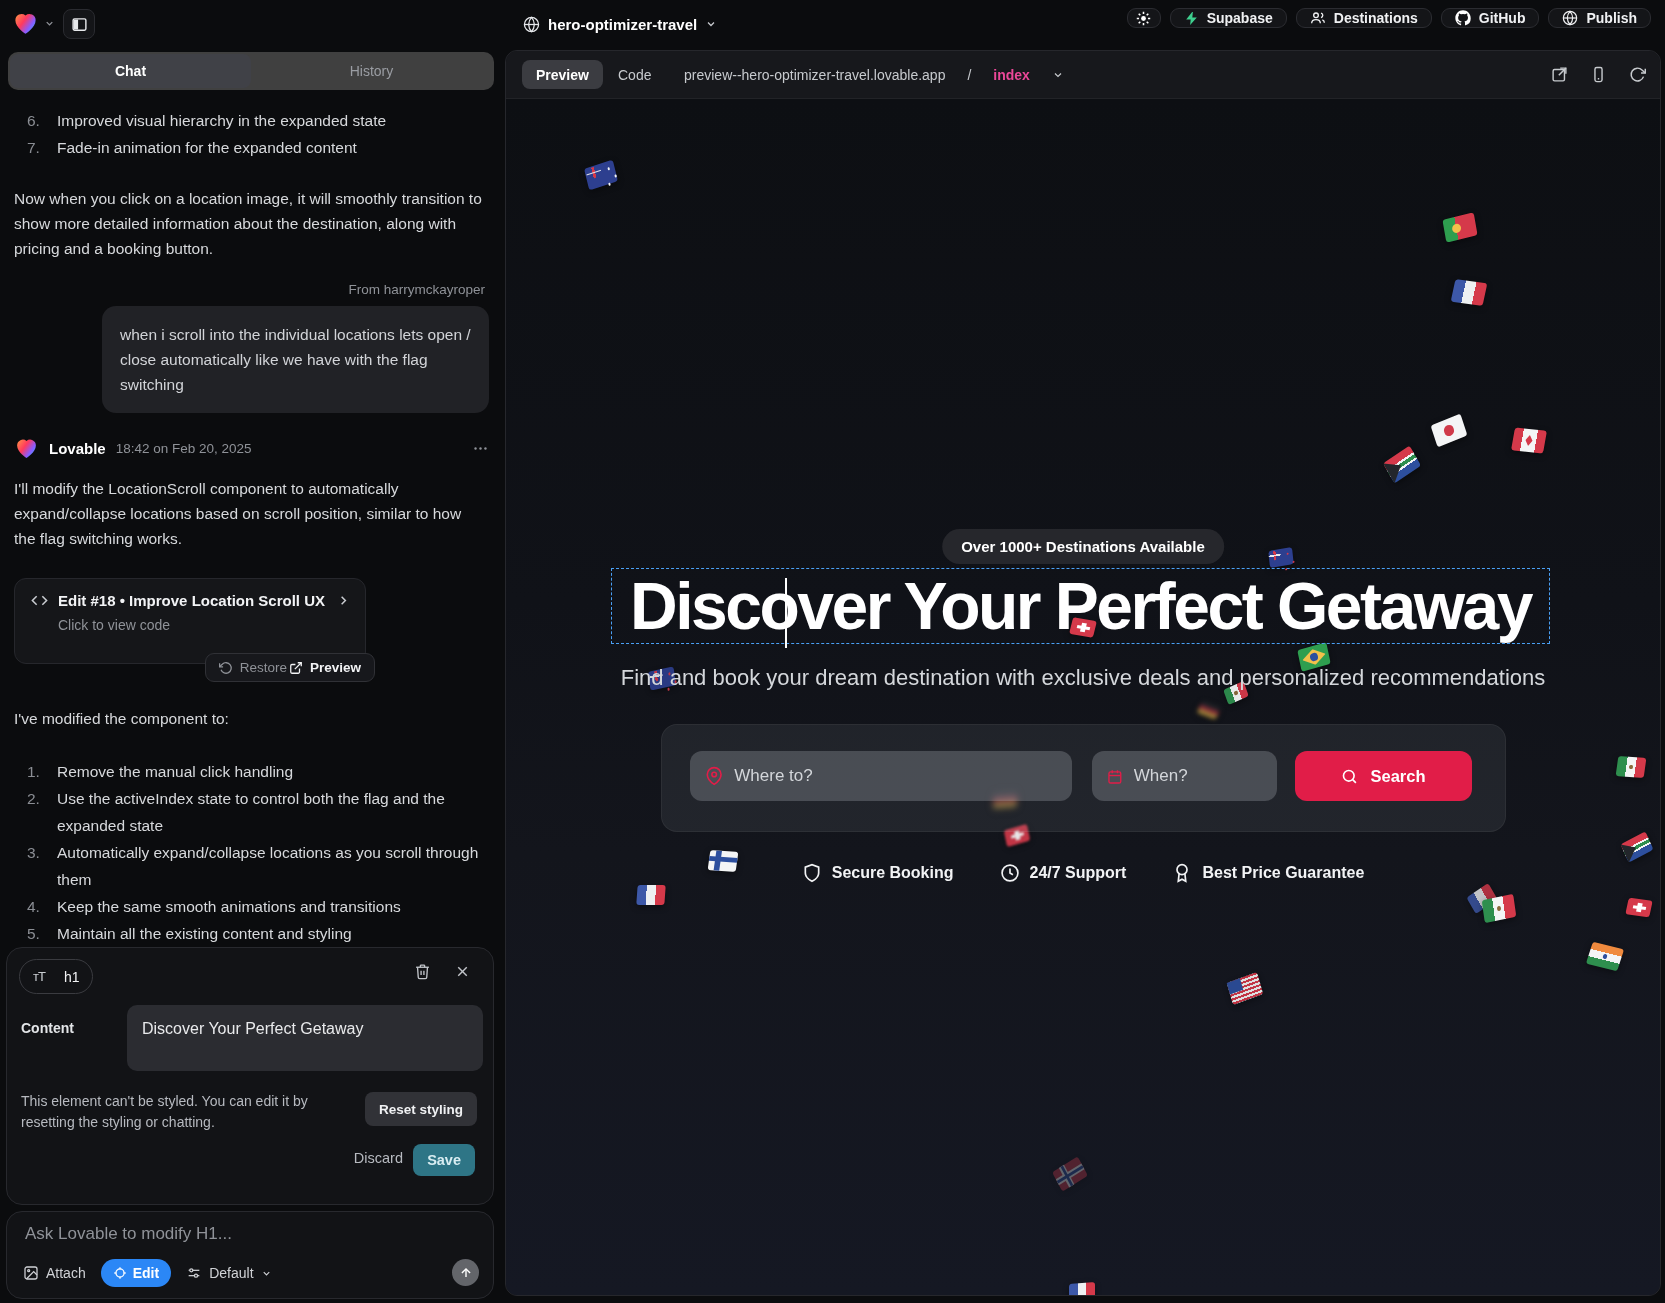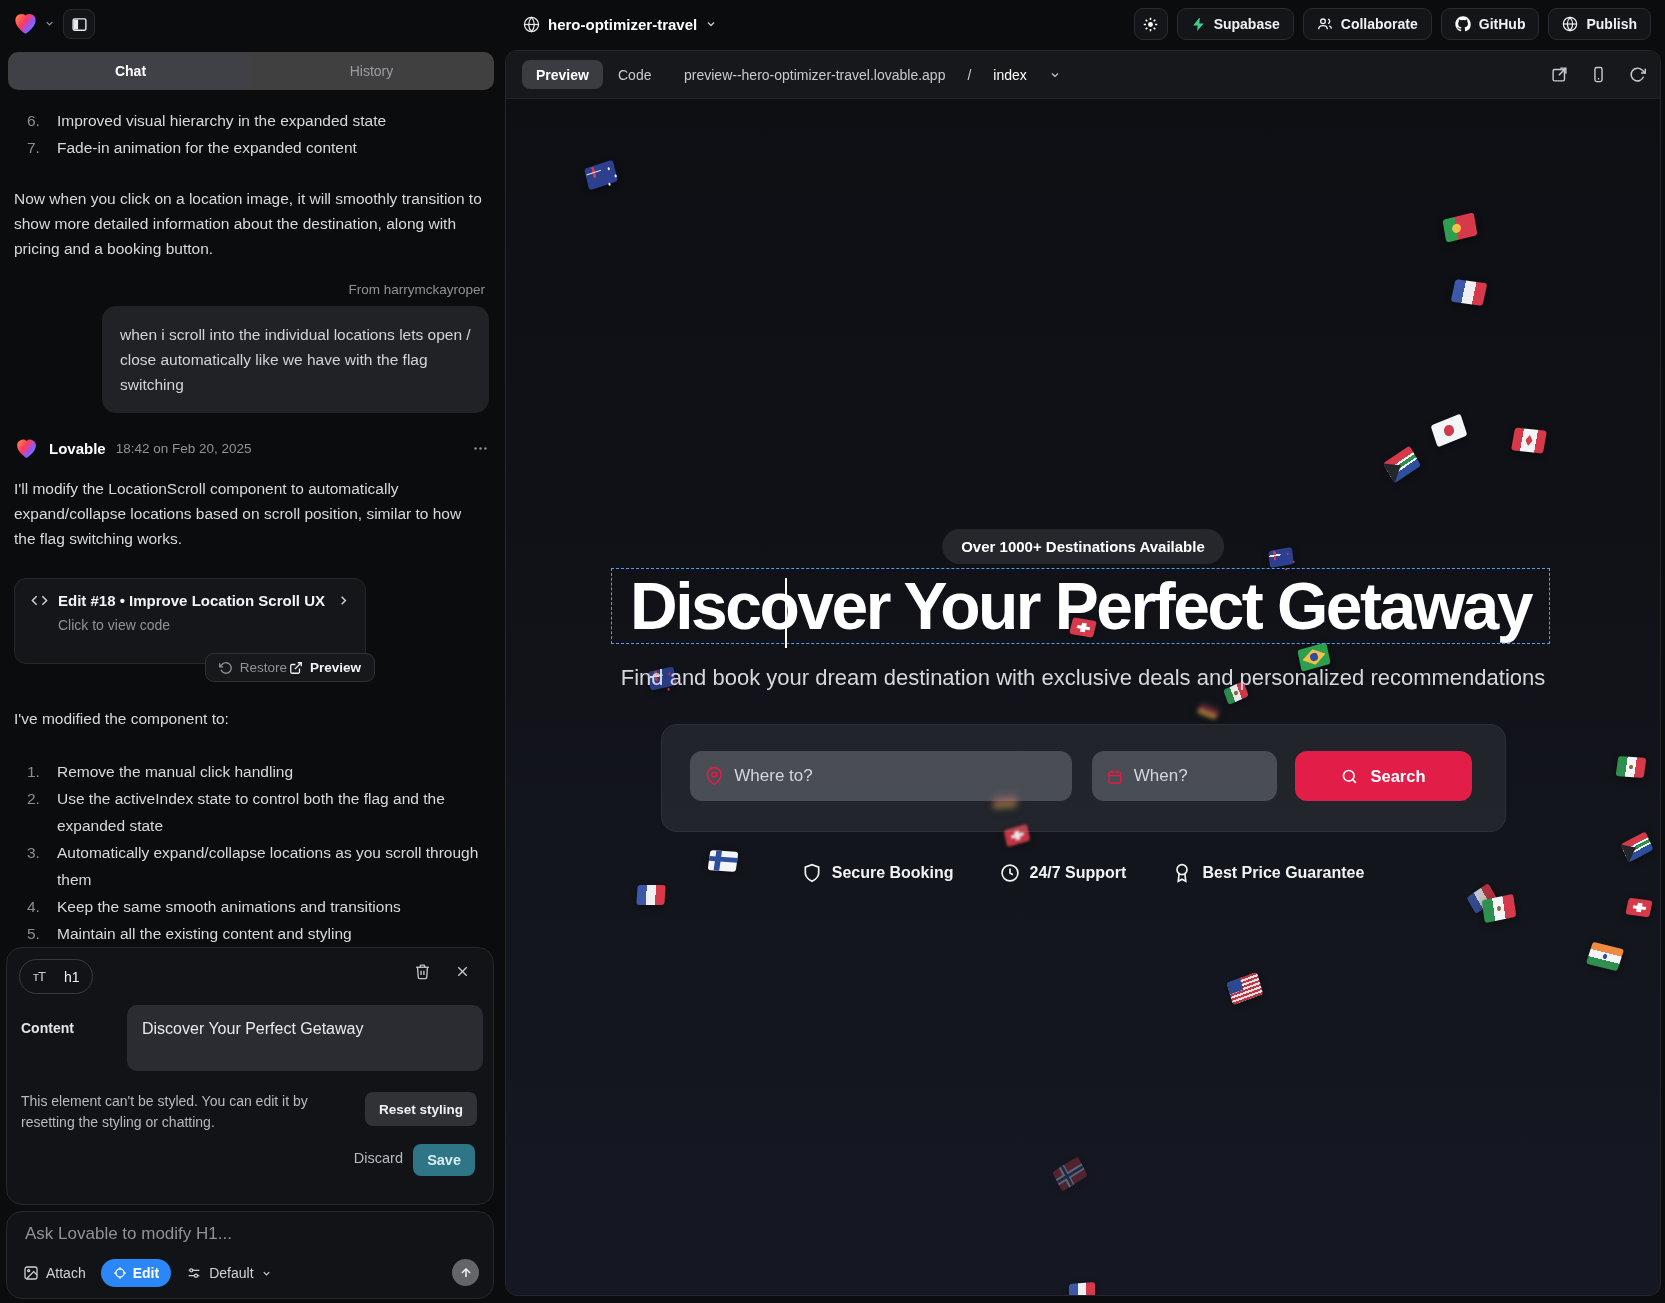--- a/index.html
+++ b/index.html
@@ -7,21 +7,21 @@
   .app{position:relative;width:1665px;height:1303px;background:#0b0c0e;overflow:hidden;color:#e7e9ec}
   svg{display:block}
 
   
   .topbar{position:absolute;left:0;top:0;width:100%;height:48px;background:#0b0c0e}
   .logo-group{position:absolute;left:12px;top:10px;display:flex;align-items:center;gap:5px}
   .toggle-btn{position:absolute;left:63px;top:9px;width:32px;height:30px;border:1px solid #2a2b30;border-radius:8px;background:#141518;display:flex;align-items:center;justify-content:center;color:#e7e9ec}
   .proj{position:absolute;left:523px;top:0;height:48px;display:flex;align-items:center;gap:8px}
   .proj-title{font-size:15px;font-weight:700;color:#fff}
   .top-actions{position:absolute;right:14px;top:8px;display:flex;gap:9px;align-items:center}
-  .tbtn{height:32px;border:1px solid #2b2c31;background:#141518;border-radius:9px;display:flex;align-items:center;gap:8px;padding:0 13px;font-size:14px;font-weight:600;color:#f0f1f3;cursor:pointer}
+  .tbtn{height:20px;border:1px solid #2b2c31;background:#141518;border-radius:9px;display:flex;align-items:center;gap:8px;padding:0 13px;font-size:14px;font-weight:600;color:#f0f1f3;cursor:pointer}
   .tbtn.icon-only{width:34px;padding:0;justify-content:center}
 
   
   .left{position:absolute;left:0;top:48px;width:503px;height:1255px;overflow:hidden}
   .tabs{position:absolute;left:8px;top:4px;width:486px;height:38px;background:#404040;border-radius:10px;display:flex;padding:2px}
   .tab{flex:1;display:flex;align-items:center;justify-content:center;font-size:14px;border-radius:8px;color:#9a9da3;cursor:pointer}
   .tab.active{background:#404147;color:#fff;font-weight:600}
   .chat{position:absolute;left:0;top:35px;width:503px;bottom:0;padding:0 14px;overflow:hidden}
   .num-list{margin-top:24px}
   .num-row{display:flex;gap:10px;padding-left:13px;line-height:27px;font-size:15.5px}
@@ -64,21 +64,21 @@
   .ask-item{display:flex;align-items:center;gap:7px;color:#d0d2d6;font-size:14px;cursor:pointer}
   .edit-pill{height:28px;border-radius:999px;background:#2b87f6;display:flex;align-items:center;gap:6px;padding:0 12px;color:#fff;font-size:14px;font-weight:600;cursor:pointer}
   .send-btn{position:absolute;right:14px;bottom:12px;width:27px;height:27px;border-radius:50%;background:#63656a;border:none;display:flex;align-items:center;justify-content:center;color:#fff;cursor:pointer}
 
   
   .card{position:absolute;left:505px;top:50px;width:1156px;height:1246px;border:1px solid #26272c;border-radius:12px;background:#141519;overflow:hidden;display:flex;flex-direction:column}
   .card-head{height:48px;flex:none;display:flex;align-items:center;background:#17181c;border-bottom:1px solid #222327;position:relative}
   .pv-pill{position:absolute;left:16px;height:29px;background:#3b3c41;border-radius:8px;display:flex;align-items:center;padding:0 14px;font-size:14px;font-weight:600;color:#fff;cursor:pointer}
   .code-tab{position:absolute;left:112px;font-size:14px;color:#c7cace;cursor:pointer}
   .url-group{position:absolute;left:178px;display:flex;align-items:center;gap:22px;font-size:14px;color:#c7cace}
-  .url-page{color:#ffffff;font-weight:400}
+  .url-page{color:#ec4899;font-weight:700}
   .head-icons{position:absolute;right:14px;display:flex;gap:22px;color:#c7cace}
   .head-icons .hic{cursor:pointer}
 
   .hero{position:relative;flex:1;background:linear-gradient(180deg,#0d0f13 0%,#101218 42%,#13151c 63%,#151823 100%);overflow:hidden}
   .hero-content{position:absolute;inset:0;z-index:2}
   .badge{position:absolute;left:50%;top:430px;transform:translateX(-50%);background:#26272c;border-radius:999px;padding:9px 19px;font-size:15px;font-weight:700;color:#fff;white-space:nowrap}
   .h1-box{position:absolute;left:105px;top:469px;width:939px;height:76px;border:1px dashed #4aa0f5;display:flex;align-items:center;justify-content:center}
   .h1-text{font-size:66px;font-weight:900;letter-spacing:-2.5px;color:#fff;white-space:nowrap;line-height:1}
   .caret{position:absolute;left:279px;top:479px;width:2px;height:70px;background:#fff}
   .hero-sub{position:absolute;left:0;top:566px;width:100%;text-align:center;font-size:22px;color:#d4d7db}
@@ -178,21 +178,21 @@
             <path d="M13 1.5L3.5 13.5h7.2l-.9 9L20.5 10.5h-7.2l.9-9z" fill="#3ecf8e"></path>
           </svg>
         <span>Supabase</span>
       </button>
       <button class="tbtn">
         <svg width="16" height="16" viewBox="0 0 24 24" fill="none" stroke="currentColor" stroke-width="2">
           <circle cx="9" cy="8" r="3.5"></circle>
             <path d="M2.5 20c0-3.5 3-5.5 6.5-5.5s6.5 2 6.5 5.5"></path>
             <path d="M16.5 4.6a3.5 3.5 0 0 1 0 6.8M18.5 14.8c2 .8 3 2.4 3 4.2"></path>
         </svg>
-        <span>Collaborate</span>
+        <span>Destinations</span>
       </button>
       <button class="tbtn">
         <svg width="16" height="16" viewBox="0 0 24 24">
             <path fill="#fff" d="M12 .5C5.65.5.5 5.65.5 12c0 5.08 3.29 9.39 7.86 10.91.58.11.79-.25.79-.56v-2.17c-3.2.7-3.87-1.37-3.87-1.37-.52-1.33-1.28-1.68-1.28-1.68-1.05-.72.08-.71.08-.71 1.16.08 1.77 1.19 1.77 1.19 1.03 1.77 2.7 1.26 3.36.96.1-.75.4-1.26.73-1.55-2.55-.29-5.23-1.28-5.23-5.7 0-1.26.45-2.29 1.19-3.1-.12-.29-.52-1.46.11-3.05 0 0 .97-.31 3.18 1.18a11 11 0 0 1 5.8 0c2.2-1.49 3.17-1.18 3.17-1.18.63 1.59.23 2.76.11 3.05.74.81 1.19 1.84 1.19 3.1 0 4.43-2.69 5.41-5.25 5.69.41.36.78 1.06.78 2.14v3.17c0 .31.21.68.8.56A10.52 10.52 0 0 0 23.5 12C23.5 5.65 18.35.5 12 .5z"></path>
           </svg>
         <span>GitHub</span>
       </button>
       <button class="tbtn">
         <svg width="16" height="16" viewBox="0 0 24 24" fill="none" stroke="currentColor" stroke-width="1.8">
           <circle cx="12" cy="12" r="10"></circle>

